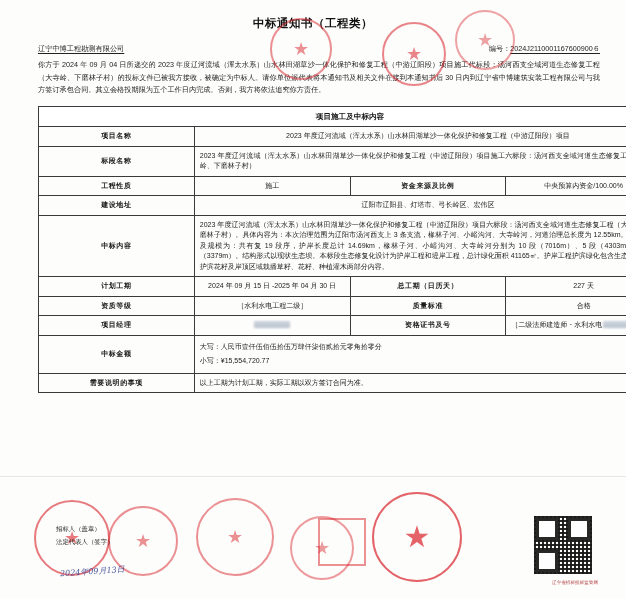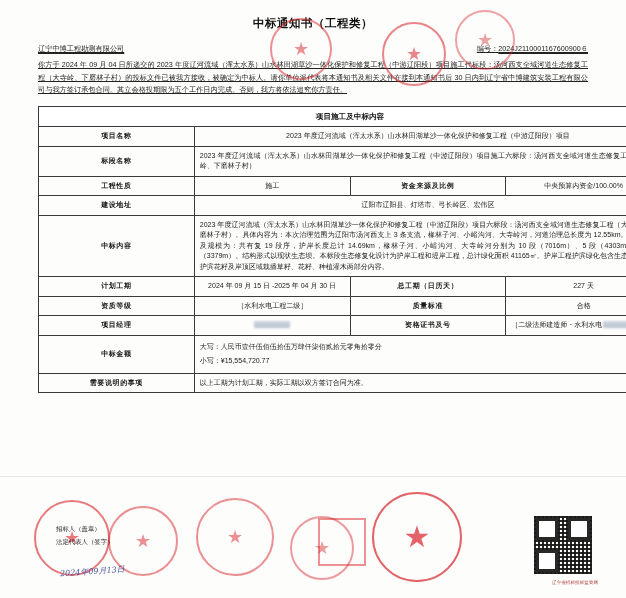--- a/index.html
+++ b/index.html
@@ -27,25 +27,24 @@
     padding-top: 16px;
   }
   .doc-title {
     font-size: 11.5px;
     font-weight: bold;
     letter-spacing: 0.5px;
     color: #111;
   }
   
   .hdr {
-    margin: 12px 38px 0 38px;
+    margin: 12px 26px 0 38px;
     font-size: 7.2px;
     line-height: 1.55;
     color: #222;
-    text-decoration: underline;
   }
   .hdr-row1 {
     display: flex;
     justify-content: space-between;
     align-items: flex-end;
   }
   .hdr-party {
     text-decoration: underline;
     text-underline-offset: 2px;
   }

